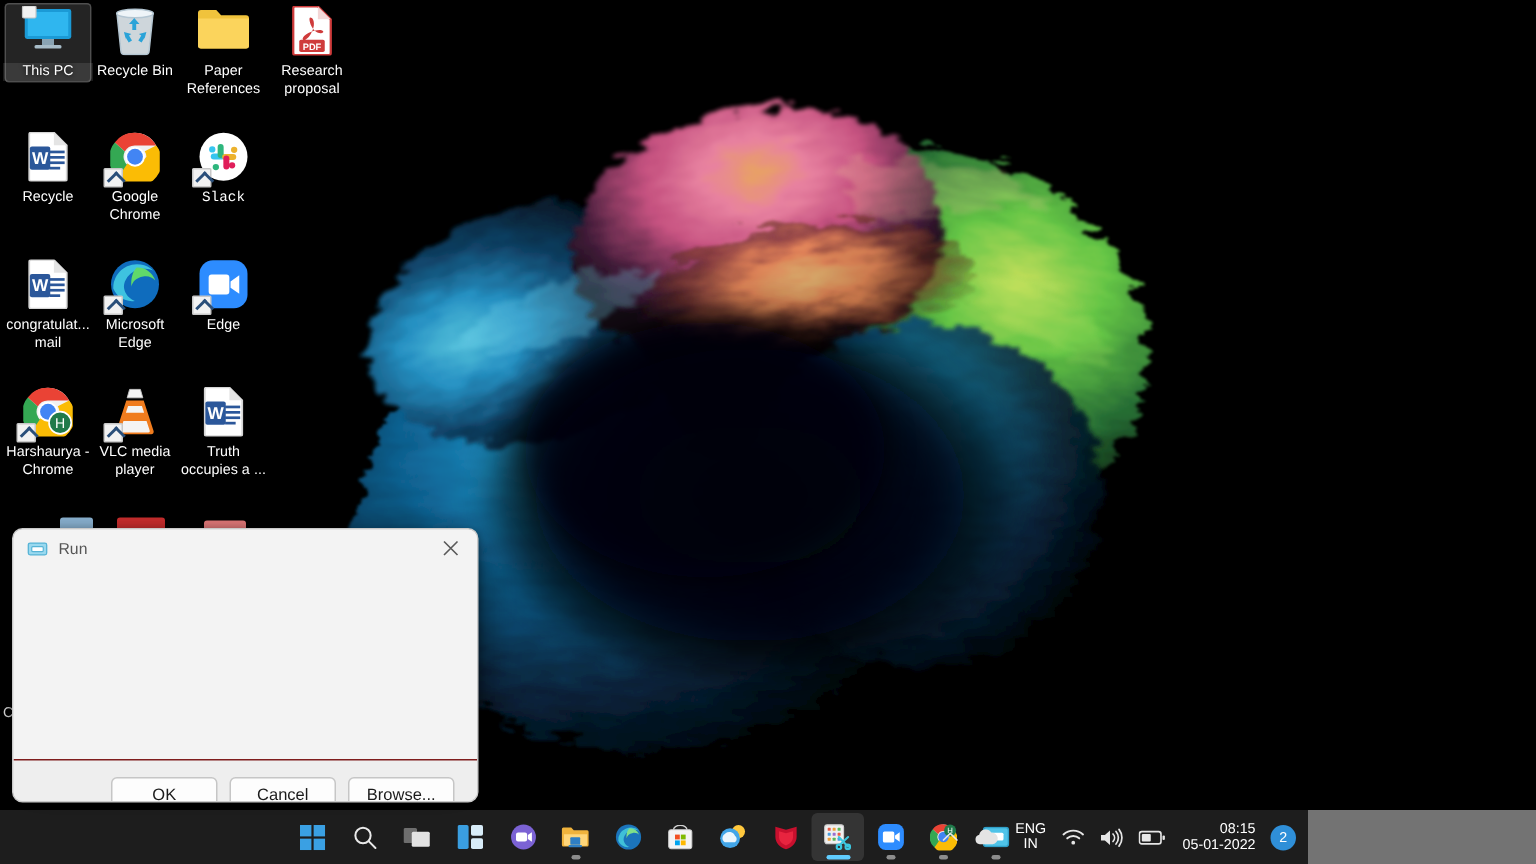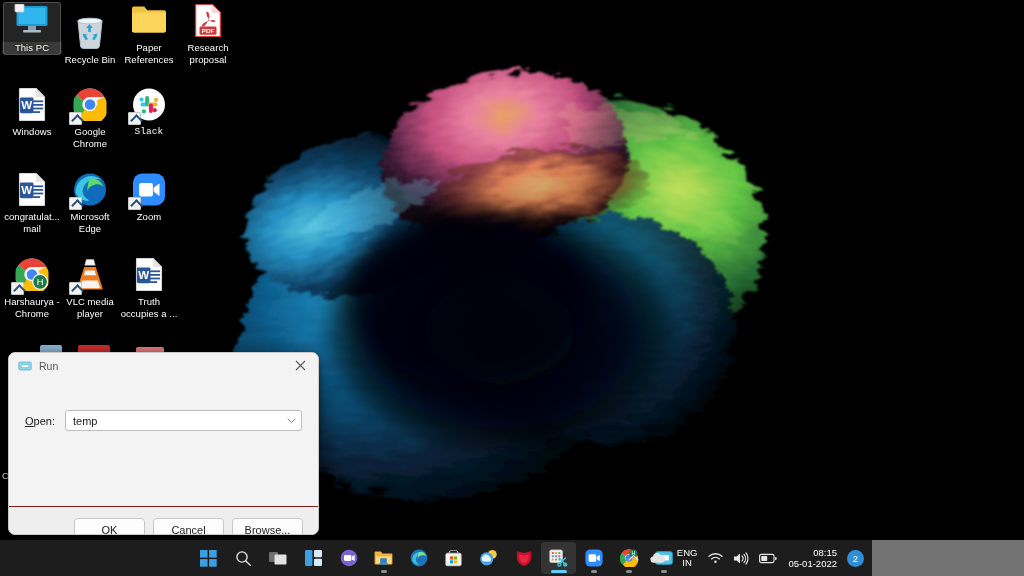--- a/index.html
+++ b/index.html
@@ -329,21 +329,21 @@
           <svg width="36" height="32" viewBox="0 0 36 32">
       <rect x="2.5" y="2" width="31" height="20" rx="1.6" fill="#1b9ad6"></rect>
       <rect x="4.5" y="4" width="27" height="16" fill="#2fb6ef"></rect>
       <rect x="14" y="22" width="8" height="4" fill="#8aa4b4"></rect>
       <rect x="9" y="26" width="18" height="2.4" rx="1" fill="#a8bdc9"></rect>
       <rect x="1" y="0" width="9" height="8" rx="1" fill="#f2f2f2" stroke="#c6c6c6" stroke-width=".8"></rect>
     </svg>
         </div>
         <div class="icon-label">This PC</div>
       </div>
-      <div class="icon-cell" style="left: 60px; top: 14px;">
+      <div class="icon-cell" style="left: 60px; top: 2px;">
         <div class="icon-art">
           <svg width="30" height="33" viewBox="0 0 30 33">
       <path d="M3 5 h24 l-2.6 25 a2.6 2.6 0 0 1 -2.6 2.4 h-13.6 a2.6 2.6 0 0 1 -2.6 -2.4 Z" fill="#dfe8ee" opacity=".92"></path>
       <path d="M3 5 h24 l-2.6 25 a2.6 2.6 0 0 1 -2.6 2.4 h-13.6 a2.6 2.6 0 0 1 -2.6 -2.4 Z" fill="none" stroke="#b4c6d2" stroke-width="1"></path>
       <ellipse cx="15" cy="5" rx="12.2" ry="2.8" fill="#eef4f8" stroke="#b4c6d2" stroke-width="1"></ellipse>
       <g fill="#2aa3d8">
         <path d="M11 12 l3.5 -4 l3.5 4 h-2.2 v4 h-2.6 v-4 Z"></path>
         <path d="M9 22.5 l-1.4 -5.1 l5 1.3 l-1.6 1 l2 3.3 l-2.2 1.3 l-2 -3.3 Z"></path>
         <path d="M21.2 22.5 l1.4 -5.1 l-5 1.3 l1.6 1 l-2 3.3 l2.2 1.3 l2 -3.3 Z"></path>
       </g>
@@ -380,21 +380,21 @@
       <g fill="#2b579a">
         <rect x="14.6" y="12.4" width="10" height="1.8"></rect>
         <rect x="14.6" y="16" width="10" height="1.8"></rect>
         <rect x="14.6" y="19.6" width="10" height="1.8"></rect>
         <rect x="14.6" y="23.2" width="7" height="1.8"></rect>
       </g>
       <rect x="1.4" y="9.6" width="13.6" height="15.6" rx="1.4" fill="#2b579a"></rect>
       <text x="8.2" y="21" font-size="11.5" font-family="Liberation Sans, sans-serif" fill="#ffffff" text-anchor="middle" font-weight="bold">W</text>
     </svg>
         </div>
-        <div class="icon-label">Windows</div>
+        <div class="icon-label">Recycle</div>
       </div>
       <div class="icon-cell" style="left: 60px; top: 86px;">
         <div class="icon-art">
           <svg width="33" height="33" viewBox="0 0 33 33">
       <circle cx="16.5" cy="16.5" r="16" fill="#f1f1f1"></circle>
       <path d="M16.5 .5 A16 16 0 0 1 30.6 9 H16.5 A7.6 7.6 0 0 0 9.7 13 L3 7 A16 16 0 0 1 16.5 .5 Z" fill="#ea4335"></path>
       <path d="M3 7 L9.7 13 A7.6 7.6 0 0 0 12 22.6 L5.3 30.2 A16 16 0 0 1 3 7 Z" fill="#34a853"></path>
       <path d="M30.6 9 A16 16 0 0 1 5.3 30.2 L13.3 18.4 A7.6 7.6 0 0 0 24.1 16.5 A7.6 7.6 0 0 0 23 12.8 Z" fill="#fbbc05"></path>
       <circle cx="16.5" cy="16.5" r="6.6" fill="#ffffff"></circle>
       <circle cx="16.5" cy="16.5" r="5.3" fill="#4285f4"></circle>
@@ -452,21 +452,21 @@
       </div>
       <div class="icon-cell" style="left: 119px; top: 171px;">
         <div class="icon-art">
           <svg width="33" height="33" viewBox="0 0 33 33">
       <rect x="0.5" y="0.5" width="32" height="32" rx="9" fill="#2d8cff"></rect>
       <path d="M6.6 12 a2 2 0 0 1 2 -2 h9.8 a2 2 0 0 1 2 2 v9.4 a2 2 0 0 1 -2 2 h-9.8 a2 2 0 0 1 -2 -2 Z" fill="#ffffff"></path>
       <path d="M21.2 14.6 L27 10.5 v12.4 L21.2 18.8 Z" fill="#ffffff"></path>
     </svg>
           <span class="shortcut-arrow"></span>
         </div>
-        <div class="icon-label">Zoom</div>
+        <div class="icon-label">Edge</div>
       </div>
       <div class="icon-cell" style="left: 2px; top: 256px;">
         <div class="icon-art">
           <svg width="33" height="33" viewBox="0 0 33 33">
       <circle cx="16.5" cy="16.5" r="16" fill="#f1f1f1"></circle>
       <path d="M16.5 .5 A16 16 0 0 1 30.6 9 H16.5 A7.6 7.6 0 0 0 9.7 13 L3 7 A16 16 0 0 1 16.5 .5 Z" fill="#ea4335"></path>
       <path d="M3 7 L9.7 13 A7.6 7.6 0 0 0 12 22.6 L5.3 30.2 A16 16 0 0 1 3 7 Z" fill="#34a853"></path>
       <path d="M30.6 9 A16 16 0 0 1 5.3 30.2 L13.3 18.4 A7.6 7.6 0 0 0 24.1 16.5 A7.6 7.6 0 0 0 23 12.8 Z" fill="#fbbc05"></path>
       <circle cx="16.5" cy="16.5" r="6.6" fill="#ffffff"></circle>
       <circle cx="16.5" cy="16.5" r="5.3" fill="#4285f4"></circle>
@@ -523,31 +523,20 @@
       <span id="run-title-text">Run</span>
       <div id="run-close">
         <svg width="11" height="11" viewBox="0 0 11 11">
           <path d="M1 1 L10 10 M10 1 L1 10" stroke="currentColor" stroke-width="1.1" fill="none"></path>
         </svg>
       </div>
     </div>
 
     <div id="run-body">
 
-      <div id="run-open-row">
-        <label id="run-open-label"><u>O</u>pen:</label>
-        <div id="run-combo">
-          <span id="run-combo-value">temp</span>
-          <span id="run-combo-caret">
-            <svg width="9" height="6" viewBox="0 0 9 6">
-              <path d="M0.7 0.8 L4.5 4.6 L8.3 0.8" stroke="currentColor" stroke-width="1" fill="none"></path>
-            </svg>
-          </span>
-        </div>
-      </div>
     </div>
 
     <div id="run-footer">
       <div class="run-btn">OK</div>
       <div class="run-btn">Cancel</div>
       <div class="run-btn"><u>B</u>rowse...</div>
     </div>
   </div>
 
   <div id="taskbar">

